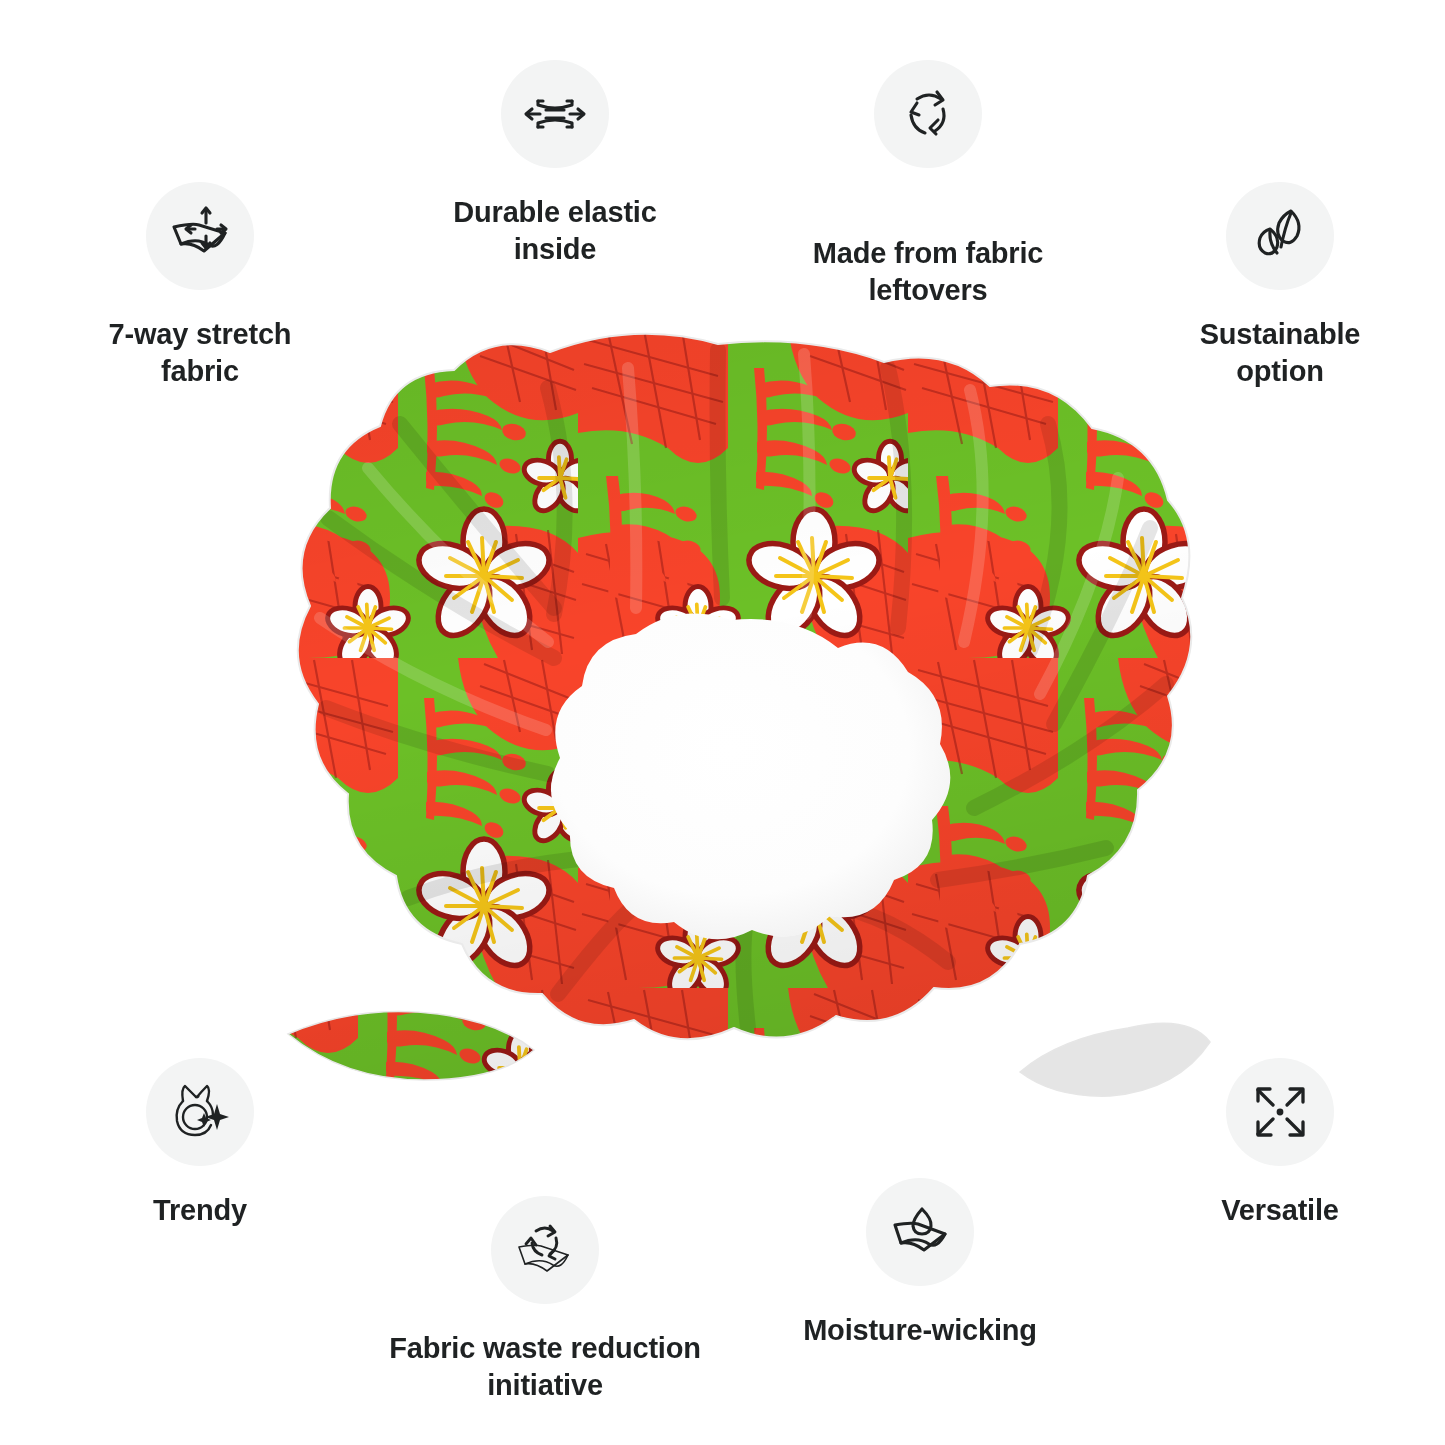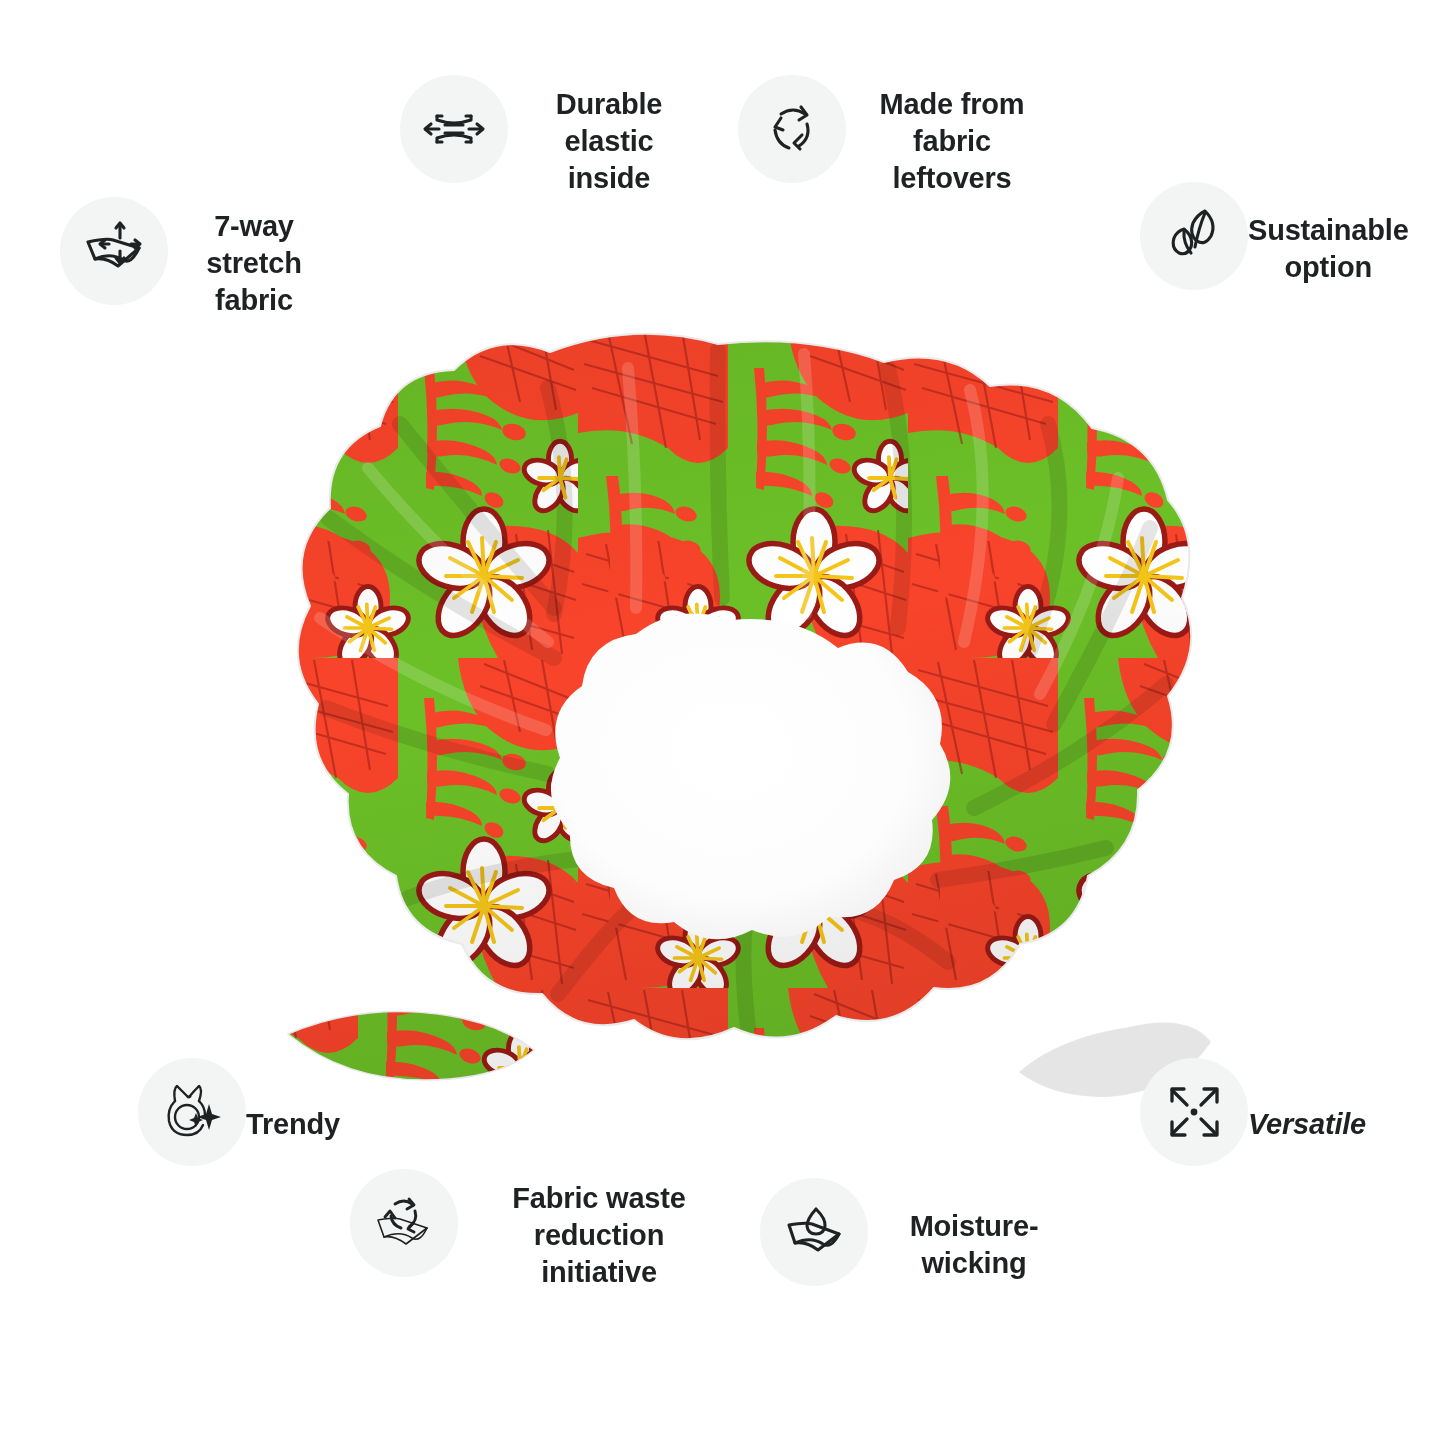--- a/index.html
+++ b/index.html
@@ -15,21 +15,21 @@
     width: 1445px;
     height: 1445px;
     background: #ffffff;
     overflow: hidden;
   }
 
   
   .feature {
     position: absolute;
     display: flex;
-    flex-direction: row;
+    flex-direction: column;
     align-items: center;
     text-align: center;
   }
   .icon-circle {
     width: 108px;
     height: 108px;
     border-radius: 50%;
     background: #f3f4f4;
     display: flex;
     align-items: center;
@@ -45,26 +45,26 @@
     font-weight: bold;
     line-height: 1.28;
     color: #1f2223;
     letter-spacing: -0.2px;
     white-space: pre-line;
   }
 
   
   .f-stretch   { left: 60px;   top: 182px; width: 280px; }
   .f-elastic   { left: 400px;  top: 60px;  width: 310px; }
-  .f-leftovers { left: 738px;  top: 60px;  width: 320px; }
+  .f-leftovers { left: 768px;  top: 60px;  width: 320px; gap: 41px; }
   .f-sustain   { left: 1140px; top: 182px; width: 280px; }
   .f-trendy    { left: 60px;   top: 1058px; width: 280px; justify-content: flex-end; }
-  .f-waste     { left: 350px;  top: 1154px; width: 390px; }
+  .f-waste     { left: 350px;  top: 1196px; width: 390px; }
   .f-moisture  { left: 760px;  top: 1178px; width: 320px; align-items: center; }
-  .f-versatile { left: 1140px; top: 1058px; width: 280px; font-style: italic; }
+  .f-versatile { left: 1140px; top: 1058px; width: 280px; }
 
   
   #product {
     position: absolute;
     left: 248px;
     top: 328px;
     width: 968px;
     height: 830px;
   }
   #product svg { display: block; width: 100%; height: 100%; }

